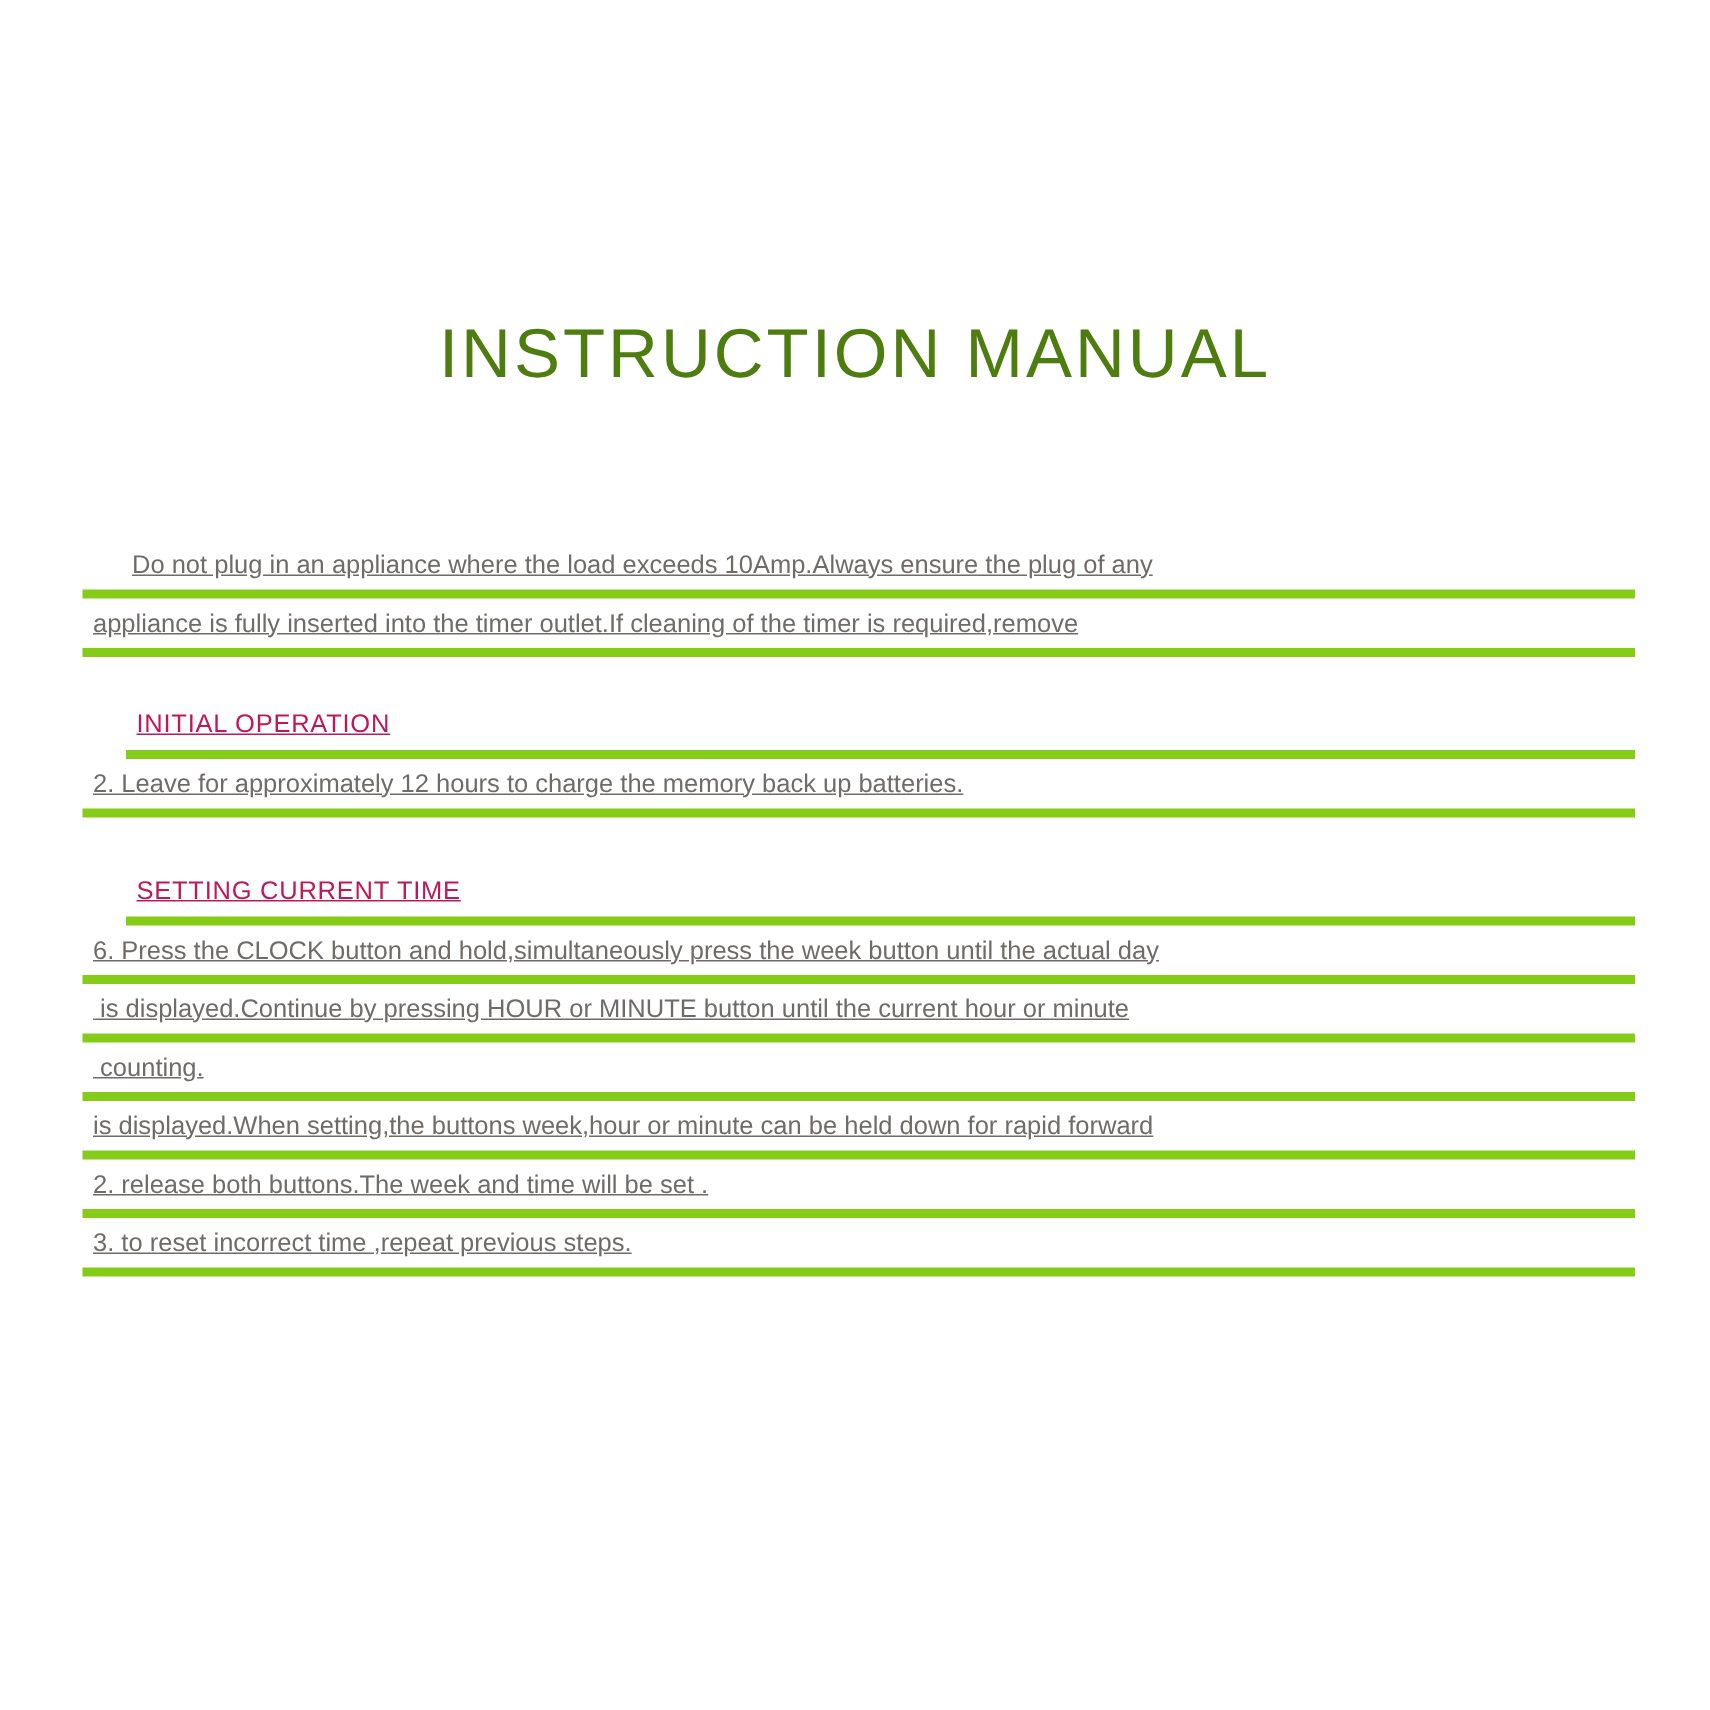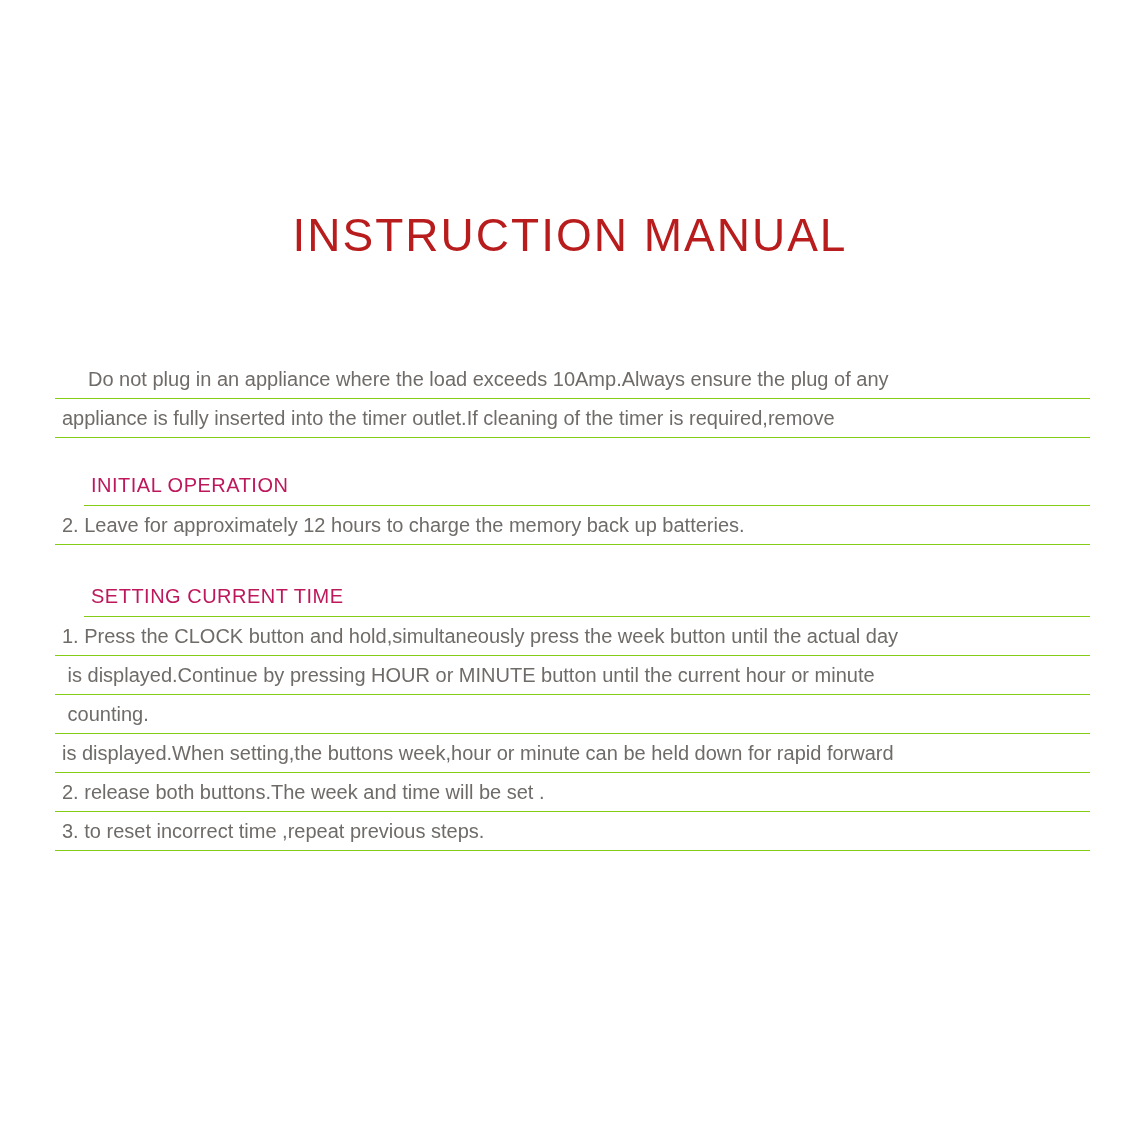--- a/index.html
+++ b/index.html
@@ -17,39 +17,40 @@
   }
   .doc-title {
     position: absolute;
     top: 208px;
     left: 0;
     right: 0;
     text-align: center;
     font-size: 46px;
     font-weight: 400;
     letter-spacing: 2px;
-    color: #b91c1c;
+    color: #4d7c0f;
     white-space: pre;
   }
   .content {
     position: absolute;
     left: 55px;
     width: 1035px;
     top: 360px;
   }
   .row {
     box-sizing: border-box;
     height: 39px;
     display: flex;
     align-items: center;
-    border-bottom: 1px solid #84cc16;
-    font-size: 20px;
+    border-bottom: 6px solid #84cc16;
+    font-size: 17px;
     color: #6f6b68;
     white-space: pre;
     padding-left: 7px;
+    text-decoration: underline;
   }
   .row.heading {
     height: 40px;
     color: #be185d;
     letter-spacing: 0.5px;
     margin-left: 29px;
   }
   .row.indent {
     text-indent: 26px;
   }
@@ -69,21 +70,21 @@
     <div class="row">appliance is fully inserted into the timer outlet.If cleaning of the timer is required,remove</div>
 
     <div class="gap-sm"></div>
 
     <div class="row heading">INITIAL OPERATION</div>
     <div class="row">2. Leave for approximately 12 hours to charge the memory back up batteries.</div>
 
     <div class="gap-md"></div>
 
     <div class="row heading">SETTING CURRENT TIME</div>
-    <div class="row">1. Press the CLOCK button and hold,simultaneously press the week button until the actual day</div>
+    <div class="row">6. Press the CLOCK button and hold,simultaneously press the week button until the actual day</div>
     <div class="row"> is displayed.Continue by pressing HOUR or MINUTE button until the current hour or minute</div>
     <div class="row"> counting.</div>
     <div class="row">is displayed.When setting,the buttons week,hour or minute can be held down for rapid forward</div>
     <div class="row">2. release both buttons.The week and time will be set .</div>
     <div class="row">3. to reset incorrect time ,repeat previous steps.</div>
 
   </div>
 </div>
 
 </body></html>

